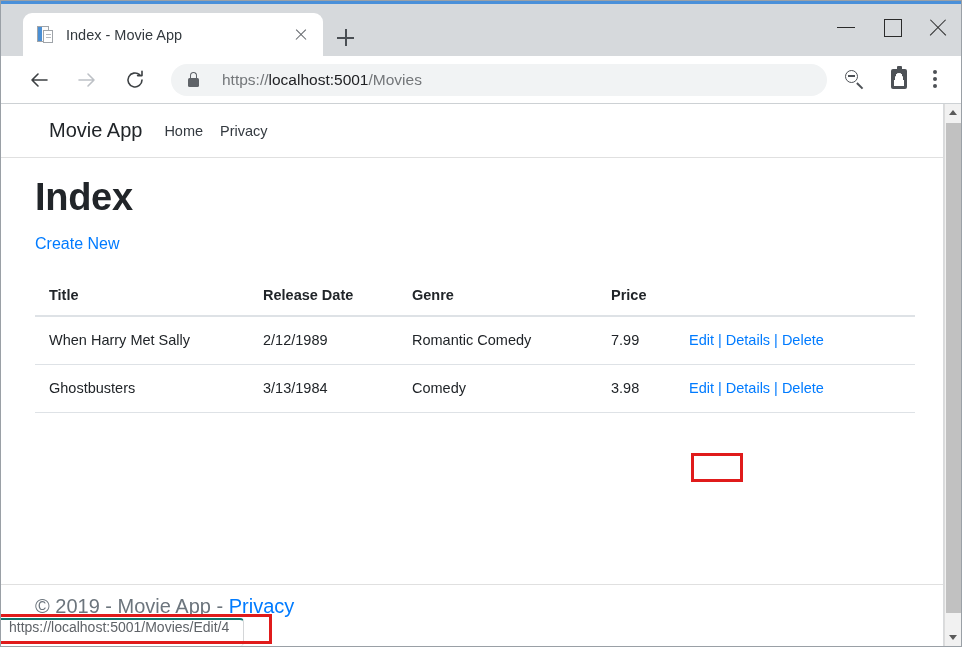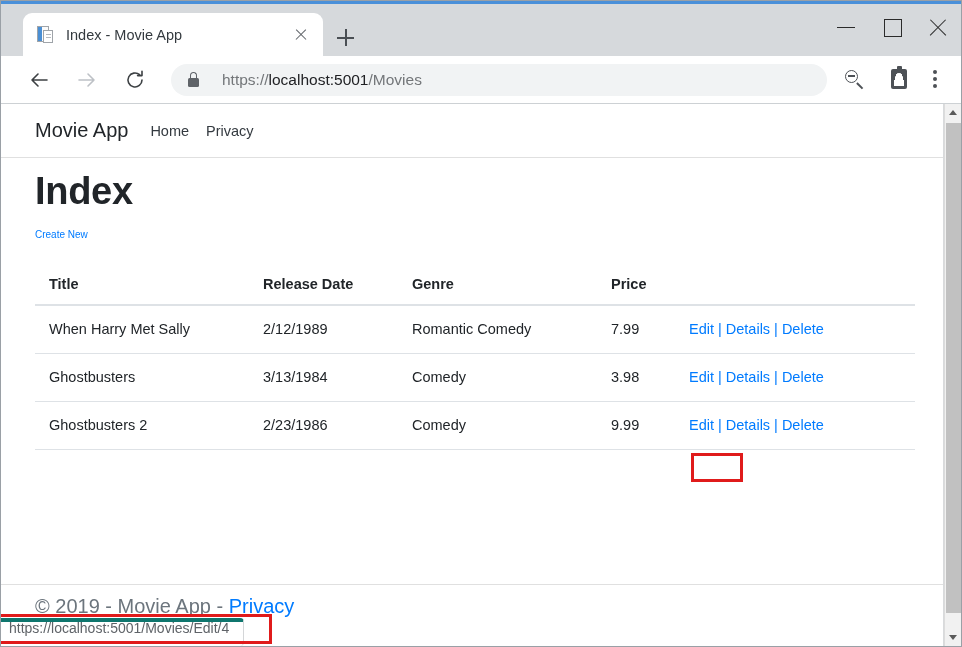--- a/index.html
+++ b/index.html
@@ -289,21 +289,21 @@
     background: #ffffff;
     border-right: 1px solid #d8dadc;
     overflow: hidden;
   }
 
   .site-nav {
     height: 54px;
     border-bottom: 1px solid #e0e0e0;
     display: flex;
     align-items: center;
-    padding-left: 34px;
+    padding-left: 48px;
     background: #fff;
   }
   .brand {
     font-size: 20px;
     color: #212529;
     margin-right: 22px;
     cursor: pointer;
   }
   .navlink {
     font-size: 14.5px;
@@ -311,27 +311,27 @@
     margin-right: 17px;
     cursor: pointer;
   }
 
   .content { padding: 0 34px; }
 
   .page-title {
     font-size: 38px;
     font-weight: bold;
     color: #212529;
-    margin-top: 12px;
+    margin-top: 18px;
     letter-spacing: -0.3px;
   }
   .create-new {
     display: inline-block;
     margin-top: 16px;
-    font-size: 10px;
+    font-size: 16px;
     color: #007bff;
     cursor: pointer;
   }
 
   table.grid {
     width: 880px;
     margin-top: 34px;
     border-collapse: collapse;
     table-layout: fixed;
   }
@@ -417,21 +417,21 @@
   }
 
   
   .statusbar {
     position: absolute;
     left: 0;
     bottom: 0;
     height: 28px;
     padding: 0 14px 12px 8px;
     background: #ffffff;
-    border-top: 4px solid #0f766e;
+    border-top: 2px solid #0f766e;
     border-right: 1px solid #d4d6d8;
     border-top-right-radius: 4px;
     border-bottom-right-radius: 4px;
     display: flex;
     align-items: center;
     font-size: 14px;
     color: #5f6368;
     white-space: nowrap;
     z-index: 40;
   }
@@ -540,27 +540,20 @@
             <td class="col-price">7.99</td>
             <td class="col-actions actions"><span class="alink">Edit</span><span class="sep">|</span><span class="alink">Details</span><span class="sep">|</span><span class="alink">Delete</span></td>
           </tr>
           <tr>
             <td class="col-title">Ghostbusters</td>
             <td class="col-release">3/13/1984</td>
             <td class="col-genre">Comedy</td>
             <td class="col-price">3.98</td>
             <td class="col-actions actions"><span class="alink">Edit</span><span class="sep">|</span><span class="alink">Details</span><span class="sep">|</span><span class="alink">Delete</span></td>
           </tr>
-          <tr>
-            <td class="col-title">Ghostbusters 2</td>
-            <td class="col-release">2/23/1986</td>
-            <td class="col-genre">Comedy</td>
-            <td class="col-price">9.99</td>
-            <td class="col-actions actions"><span class="alink">Edit</span><span class="sep">|</span><span class="alink">Details</span><span class="sep">|</span><span class="alink">Delete</span></td>
-          </tr>
         </tbody>
       </table>
     </div>
 
     <div class="footer-rule"></div>
     <div class="site-footer"><span>© 2019 - Movie App - </span><span class="fl">Privacy</span></div>
   </div>
 
   <div class="scrollbar">
     <div class="sb-arrow up"></div>

